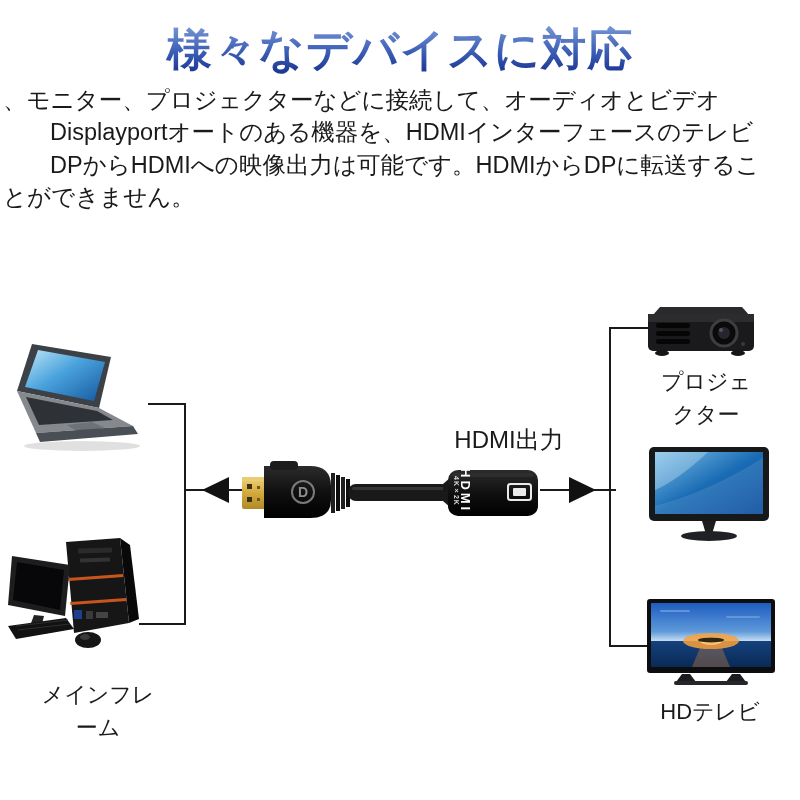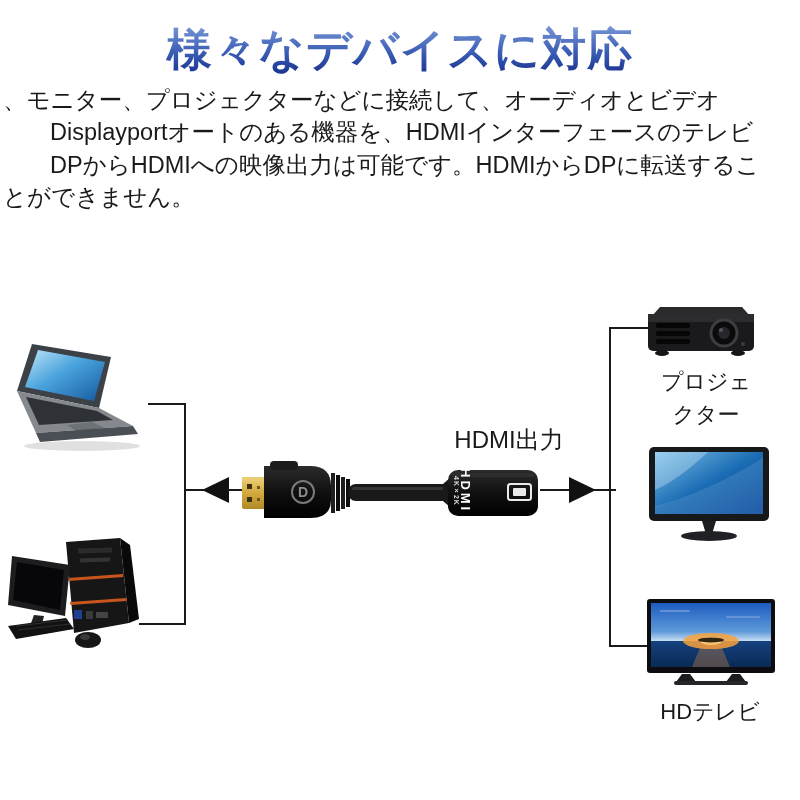--- a/index.html
+++ b/index.html
@@ -84,20 +84,22 @@
     <polygon points="4,20 62,29 57,80 0,69" fill="#1d1d20"></polygon>
     <polygon points="9,26 56,34 52,74 5,64" fill="#07070a"></polygon>
     <polygon points="26,79 36,80 33,92 22,90" fill="#222"></polygon>
     <ellipse cx="29" cy="94" rx="18" ry="4" fill="#1a1a1a"></ellipse>
     <polygon points="0,90 58,82 66,93 8,103" fill="#121212"></polygon>
     <line x1="8" y1="90" x2="60" y2="84" stroke="#2e2e2e" stroke-width="1"></line>
     <line x1="10" y1="94" x2="62" y2="88" stroke="#2e2e2e" stroke-width="1"></line>
     <ellipse cx="80" cy="104" rx="13" ry="8" fill="#161616"></ellipse>
     <ellipse cx="77" cy="101" rx="5" ry="3" fill="#3a3a3a"></ellipse>
   </svg>
+  <div class="stack-label" style="left:18px;top:678px;width:160px;">メインフレ
+ーム</div>
 
   <div class="vline" style="left:184px;top:403px;height:222px;"></div>
   <div class="hline" style="left:148px;top:403px;width:38px;"></div>
   <div class="hline" style="left:139px;top:623px;width:47px;"></div>
   <div class="hline" style="left:185px;top:489px;width:20px;"></div>
   <div class="arrow-left" style="left:202px;top:477px;"></div>
   <div class="hline" style="left:227px;top:489px;width:21px;"></div>
 
   <div class="port-label" style="left:444px;top:424px;width:130px;">HDMI出力</div>
 

